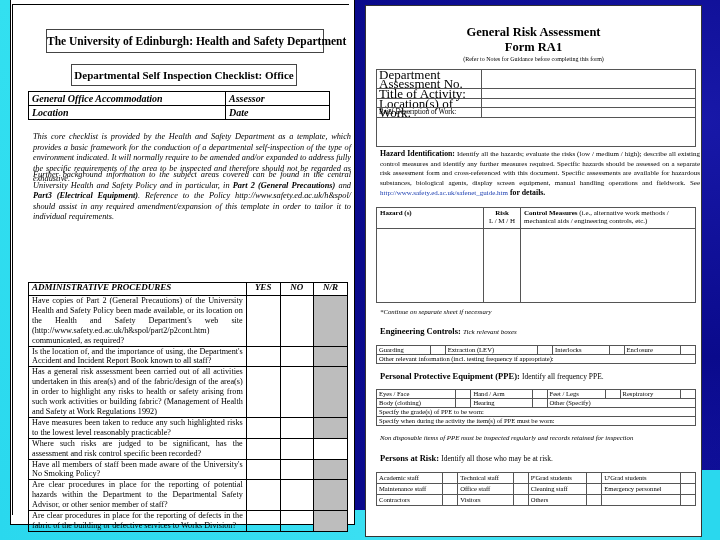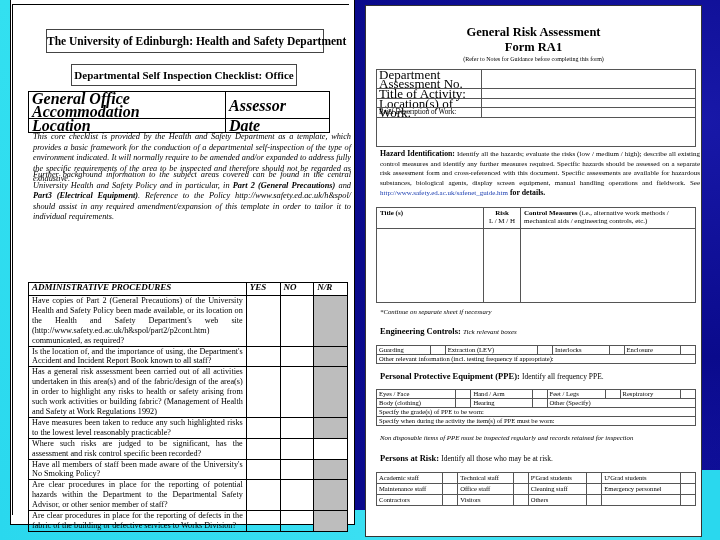--- a/index.html
+++ b/index.html
@@ -44,33 +44,33 @@
   }
   .title-box {
     position: absolute; border: 1px solid #444; font-weight: bold;
     text-align: center; box-sizing: border-box; white-space: nowrap;
   }
   #univ-title { left: 35px; top: 29px; width: 278px; height: 24px; font-size: 11.5px; line-height: 22px; }
   #checklist-title { left: 60px; top: 64px; width: 226px; height: 22px; font-size: 11px; line-height: 20px; }
   table { border-collapse: collapse; }
   #info-table {
     position: absolute; left: 17px; top: 91px; width: 302px;
-    font-size: 16px; font-style: italic; font-weight: bold; border-radius: 13px;
+    font-size: 10px; font-style: italic; font-weight: bold; border-radius: 13px;
   }
   #info-table td { border: 1px solid #000; padding: 0 3px; height: 13px; line-height: 13px; }
   .para {
     position: absolute; left: 22px; width: 318px; font-size: 8.3px; font-style: italic;
     line-height: 10.5px; text-align: justify;
   }
   #intro-para { top: 132px; }
   #bg-para { top: 170px; }
   #checklist-table {
     position: absolute; left: 17px; top: 251px; width: 320px; font-size: 8.2px; line-height: 9.9px; margin-top: 31px;
   }
-  #checklist-table td, #checklist-table th { border: 1px solid #000; padding: 0 3px; vertical-align: top; text-align: left; }
+  #checklist-table td, #checklist-table th { border: 1px solid #000; padding: 0 3px; vertical-align: top; text-align: center; }
   #checklist-table th { font-style: italic; font-weight: bold; font-size: 9px; height: 12px; }
   #checklist-table .q { width: 206px; text-align: justify; }
   #checklist-table .ans { width: 26px; }
   #checklist-table .shade { background: #bdbdbd; }
 
   #ra-title { position: absolute; left: 0; width: 100%; text-align: center; font-weight: bold; font-size: 12.5px; }
   #ra-title1 { top: 19px; }
   #ra-title2 { top: 34px; }
   #ra-note { position: absolute; left: 0; width: 100%; top: 50px; text-align: center; font-size: 6px; }
   #dept-table { position: absolute; left: 10px; top: 63px; width: 320px; font-size: 13px; }
@@ -215,21 +215,21 @@
   </tbody>
     </table>
 
   <div id="brief-box"><span>Brief Description of Work:</span></div>
 
   <div id="hazard-para"><b>Hazard Identification:</b> <span>Identify all the hazards; evaluate the risks (low / medium / high); describe all existing control measures and identify any further measures required. Specific hazards should be assessed on a separate risk assessment form and cross-referenced with this document. Specific assessments are available for hazardous substances, biological agents, display screen equipment, manual handling operations and fieldwork. See </span><span class="link">http://www.safety.ed.ac.uk/safenet_guide.htm</span><b> for details.</b></div>
 
   <table id="hazard-table">
     <tbody>
         <tr class="h-row">
-      <td style="width:100px"><b>Title (s)</b></td>
+      <td style="width:100px"><b>Hazard (s)</b></td>
       <td style="width:30px;text-align:center"><b>Risk</b><br><span>L / M / H</span></td>
       <td><b>Control Measures</b><span> (i.e., alternative work methods / mechanical aids / engineering controls, etc.)</span></td>
     </tr>
     <tr>
       <td></td>
       <td></td>
       <td></td>
     </tr>
   </tbody>
     </table>

